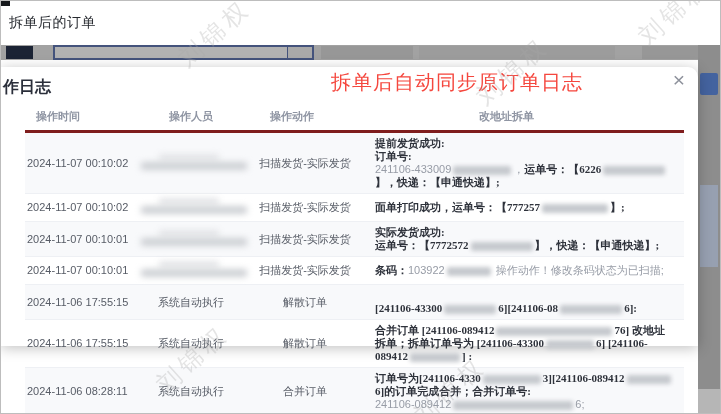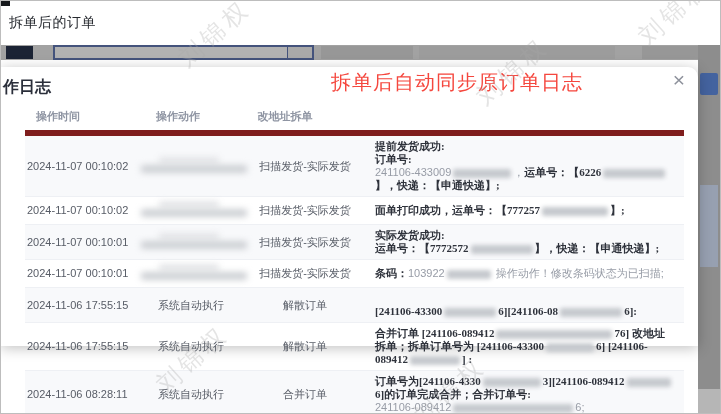--- a/index.html
+++ b/index.html
@@ -30,21 +30,21 @@
          border-radius:0 10px 0 0;box-shadow:0 2px 14px rgba(0,0,0,.25);}
   .modal-header{position:relative;height:36px;}
   .modal-title{position:absolute;left:2px;top:10px;font-size:16px;font-weight:bold;color:#2a2e3a;}
   .annotation{position:absolute;left:330px;top:2px;font-size:20px;font-weight:500;letter-spacing:1px;}
   .close{position:absolute;right:13px;top:2px;font-size:21px;color:#8d919b;cursor:pointer;line-height:1;}
 
   
   .log-table{padding:0 14px 0 24px;}
   .tr{display:grid;grid-template-columns:116px 100px 128px 1fr;align-items:center;
       border-bottom:1px solid #eef0f4;font-size:11px;color:#575c66;}
-  .thead .tr{border-bottom:6px solid #7f1d1d;}
+  .thead .tr{border-bottom:3px solid #7f1d1d;}
   .th{padding:6px 0;color:#8f95a3;font-weight:600;text-align:center;}
   .th1{text-align:left;padding-left:11px;}
   .th3{padding-right:26px;}
   .th4{padding-right:40px;}
   .stripe{background:#f8f9fb;}
   .td{padding:4px 0;line-height:13px;}
   .td-time{padding-left:2px;}
   .td-op,.td-act{text-align:center;}
   .td-desc{padding:4px 10px 4px 6px;color:#2e323b;}
   .seg-b{color:#2e323b;font-weight:600;font-family:Liberation Serif, serif;}
@@ -86,20 +86,21 @@
   <div class="modal">
     <div class="modal-header">
       <span class="modal-title">作日志</span>
       <span class="annotation" style="color: rgb(245, 71, 62);">拆单后自动同步原订单日志</span>
       <span class="close">×</span>
     </div>
     <div class="log-table">
       <div class="thead" id="thead">
           <div class="tr">
             <div class="th th1">操作时间</div>
+            <div class="th th2">操作人员</div>
             <div class="th th3">操作动作</div>
             <div class="th th4">改地址拆单</div>
           </div>
         </div>
       <div class="tbody" id="tbody">
           <div class="tr stripe">
             <div class="td td-time">2024-11-07 00:10:02</div>
             <div class="td td-op"><span class="op-blur"><i></i><i></i></span></div>
             <div class="td td-act">扫描发货-实际发货</div>
             <div class="td td-desc"><span class="seg-b">提前发货成功:</span><br><span class="seg-b">订单号:</span><br><span class="seg-n">241106-433009</span><span class="blur-bit" style="width: 58px;"></span><span class="seg-n">，</span><span class="seg-b">运单号：【6226</span><span class="blur-bit" style="width: 62px;"></span><span class="seg-b">】，快递：【申通快递】;</span></div>

